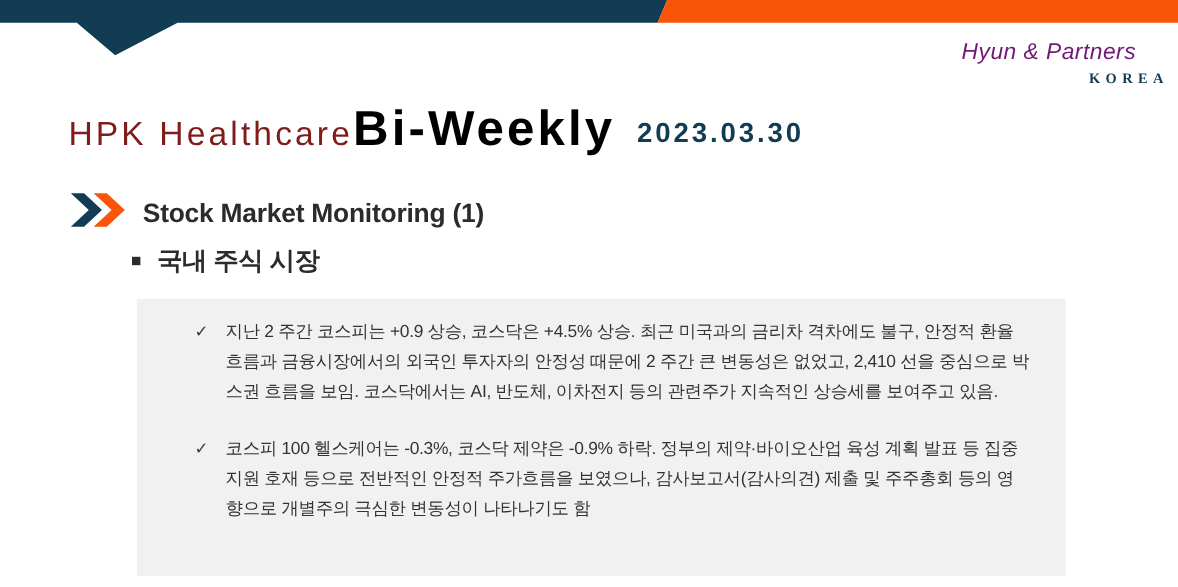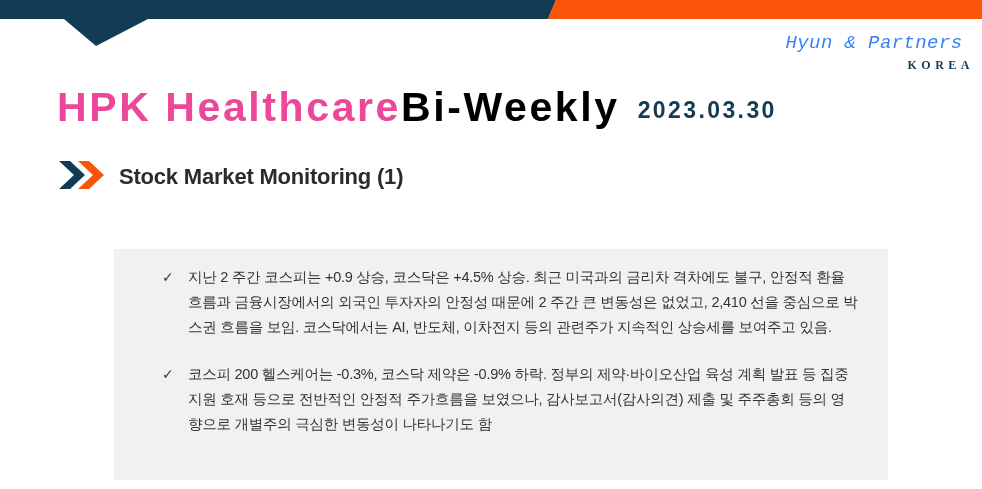--- a/index.html
+++ b/index.html
@@ -35,25 +35,25 @@
   
   .brand {
     position: absolute;
     right: 8px;
     top: 34px;
     width: 200px;
     text-align: center;
   }
   .brand-script {
     display: block;
-    font-family: Liberation Mono, monospace;
+    font-family: Liberation Sans, sans-serif;
     font-style: italic;
     font-size: 19px;
     line-height: 1.05;
-    color: #3b82f6;
+    color: #701a75;
     letter-spacing: 0.4px;
     white-space: nowrap;
   }
   .brand-korea {
     display: block;
     margin-top: 4px;
     font-family: "Liberation Serif", "DejaVu Serif", serif;
     font-size: 12px;
     font-weight: 700;
     letter-spacing: 4.5px;
@@ -65,24 +65,24 @@
   
   .title-row {
     position: absolute;
     left: 57px;
     top: 84px;
     display: flex;
     align-items: baseline;
     white-space: nowrap;
   }
   .title-main {
-    font-size: 41px;
-    font-weight: 700;
+    font-size: 28px;
+    font-weight: 400;
     letter-spacing: 2.6px;
-    color: #ec4899;
+    color: #7f1d1d;
   }
   .title-accent {
     font-size: 41px;
     font-weight: 700;
     letter-spacing: 2.6px;
     color: #000000;
   }
   .title-date {
     font-size: 23px;
     font-weight: 700;
@@ -191,30 +191,34 @@
   <div class="section-head">
     <span class="chevrons">
       <svg width="49" height="30" viewBox="0 0 49 30" xmlns="http://www.w3.org/2000/svg">
         <polygon points="1,1 12,1 27,15 12,29 1,29 16,15" fill="#123c54"></polygon>
         <polygon points="20,1 31,1 46,15 31,29 20,29 35,15" fill="#f95408"></polygon>
       </svg>
     </span>
     <span class="section-title">Stock Market Monitoring (1)</span>
   </div>
 
+  <div class="sub-head">
+    <span class="sub-bullet"></span>
+    <span class="sub-title">국내 주식 시장</span>
+  </div>
 
   <div class="content-box">
     <div class="bullet-list">
 
       <div class="bullet">
         <span class="check">✓</span>
         <span class="bullet-text">지난 2 주간 코스피는 +0.9 상승, 코스닥은 +4.5% 상승. 최근 미국과의 금리차 격차에도 불구, 안정적 환율 흐름과 금융시장에서의 외국인 투자자의 안정성 때문에 2 주간 큰 변동성은 없었고, 2,410 선을 중심으로 박스권 흐름을 보임. 코스닥에서는 AI, 반도체, 이차전지 등의 관련주가 지속적인 상승세를 보여주고 있음.</span>
       </div>
 
       <div class="bullet">
         <span class="check">✓</span>
-        <span class="bullet-text">코스피 200 헬스케어는 -0.3%, 코스닥 제약은 -0.9% 하락. 정부의 제약·바이오산업 육성 계획 발표 등 집중지원 호재 등으로 전반적인 안정적 주가흐름을 보였으나, 감사보고서(감사의견) 제출 및 주주총회 등의 영향으로 개별주의 극심한 변동성이 나타나기도 함</span>
+        <span class="bullet-text">코스피 100 헬스케어는 -0.3%, 코스닥 제약은 -0.9% 하락. 정부의 제약·바이오산업 육성 계획 발표 등 집중지원 호재 등으로 전반적인 안정적 주가흐름을 보였으나, 감사보고서(감사의견) 제출 및 주주총회 등의 영향으로 개별주의 극심한 변동성이 나타나기도 함</span>
       </div>
 
     </div>
   </div>
 
 </div>
 
 </body></html>

